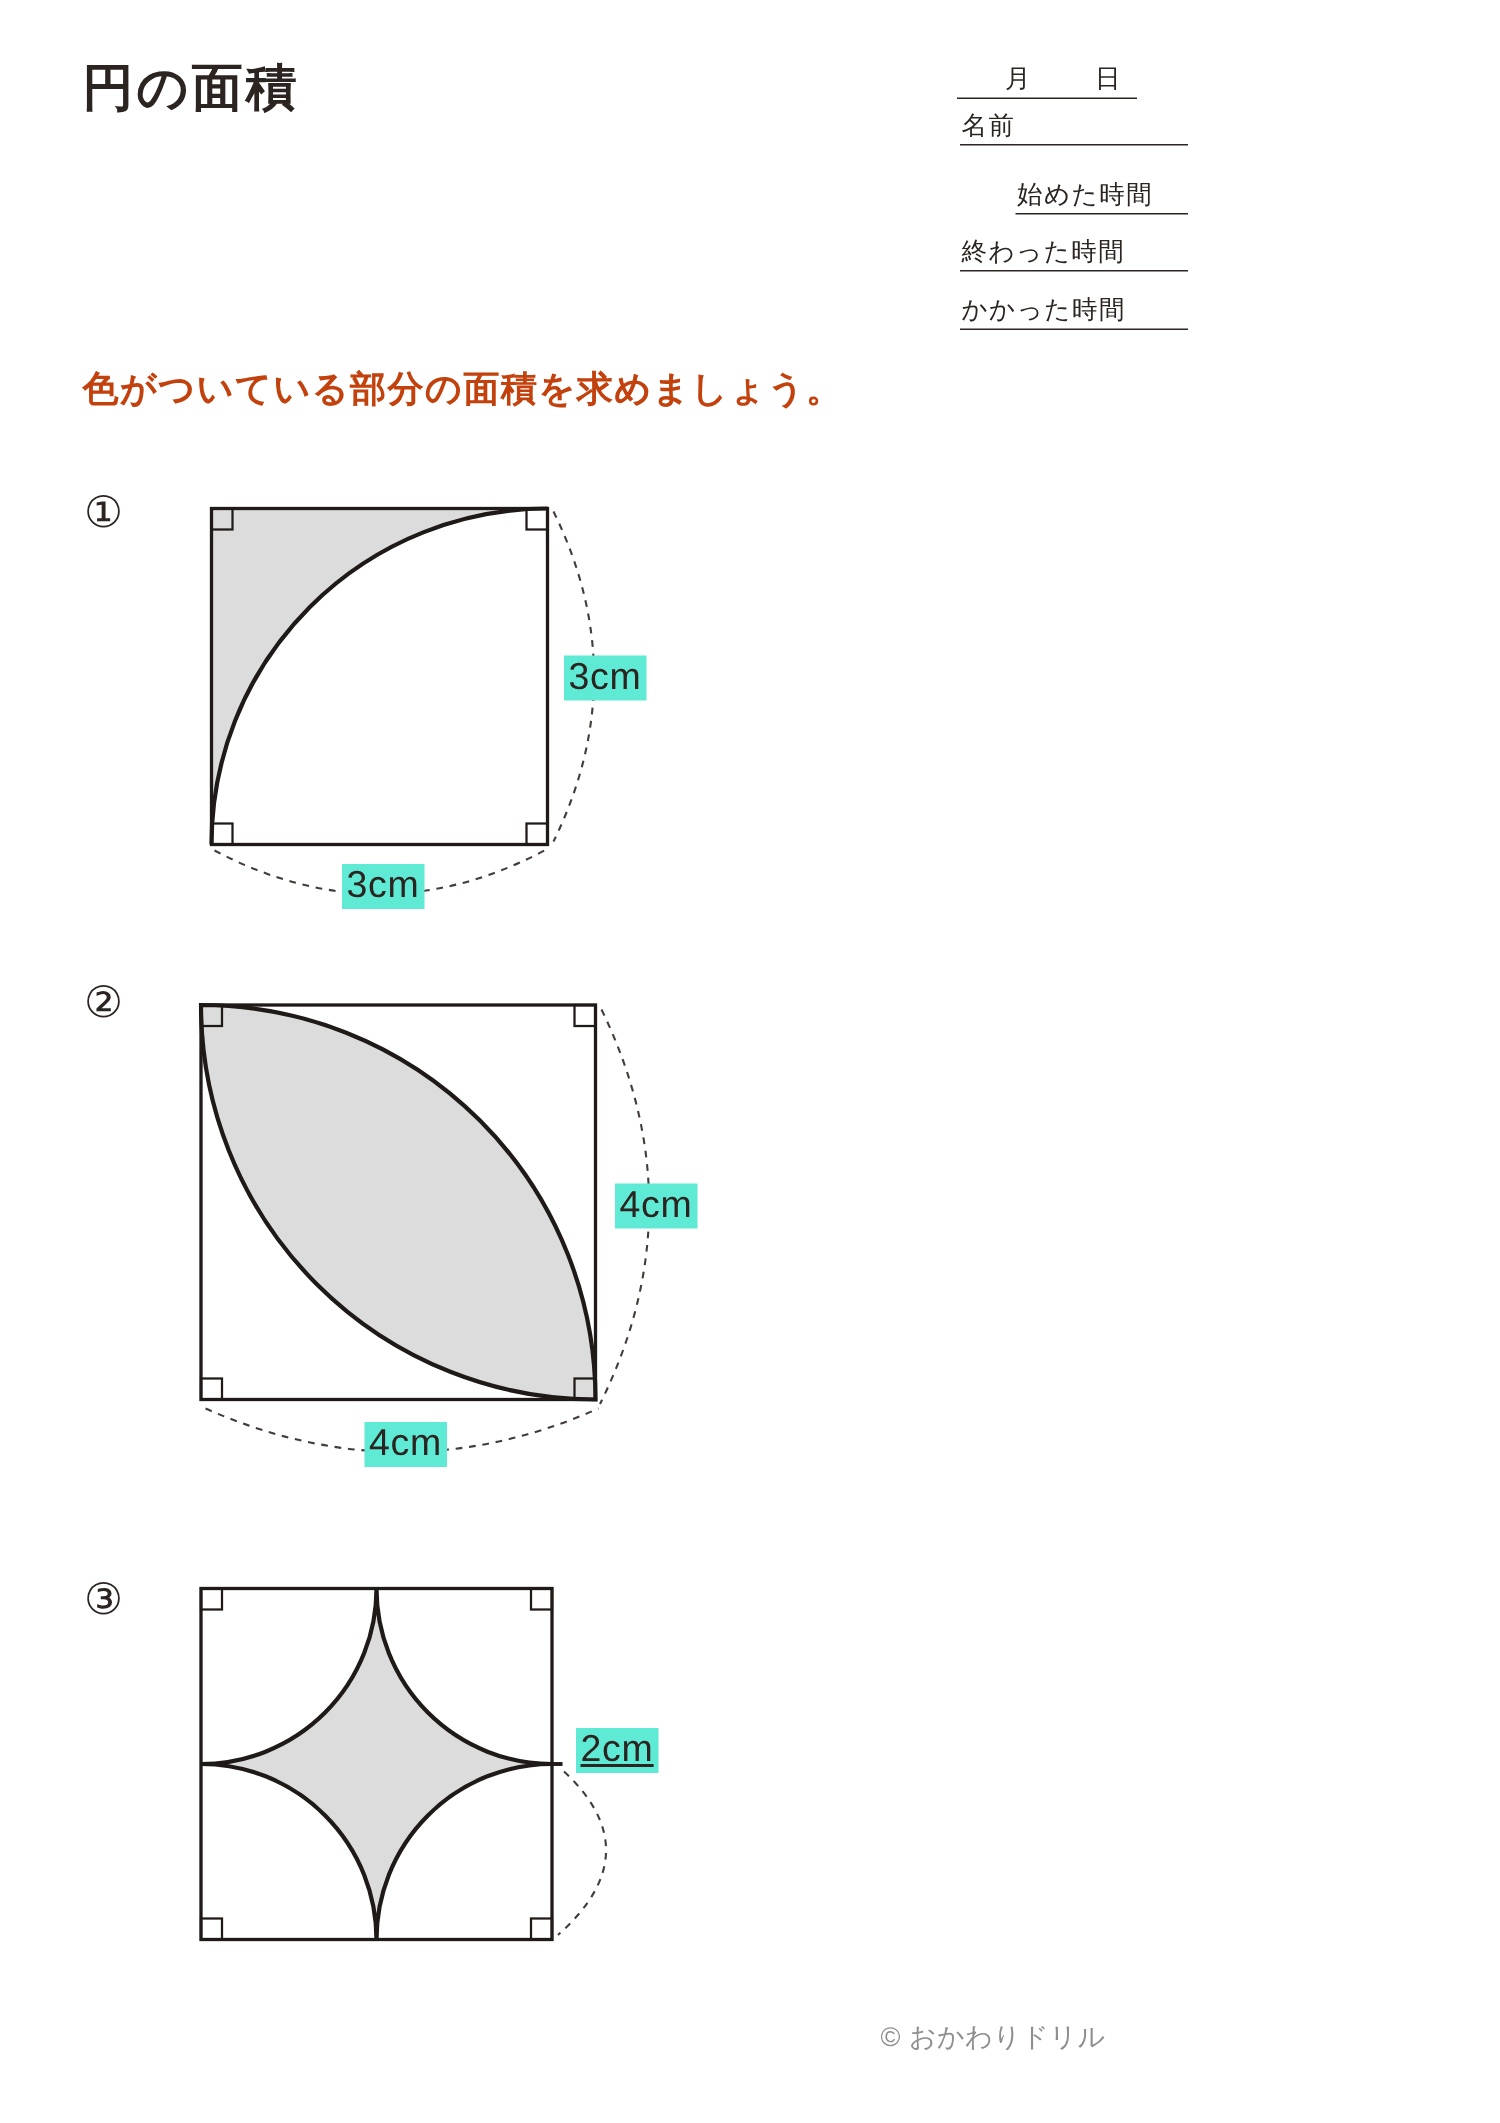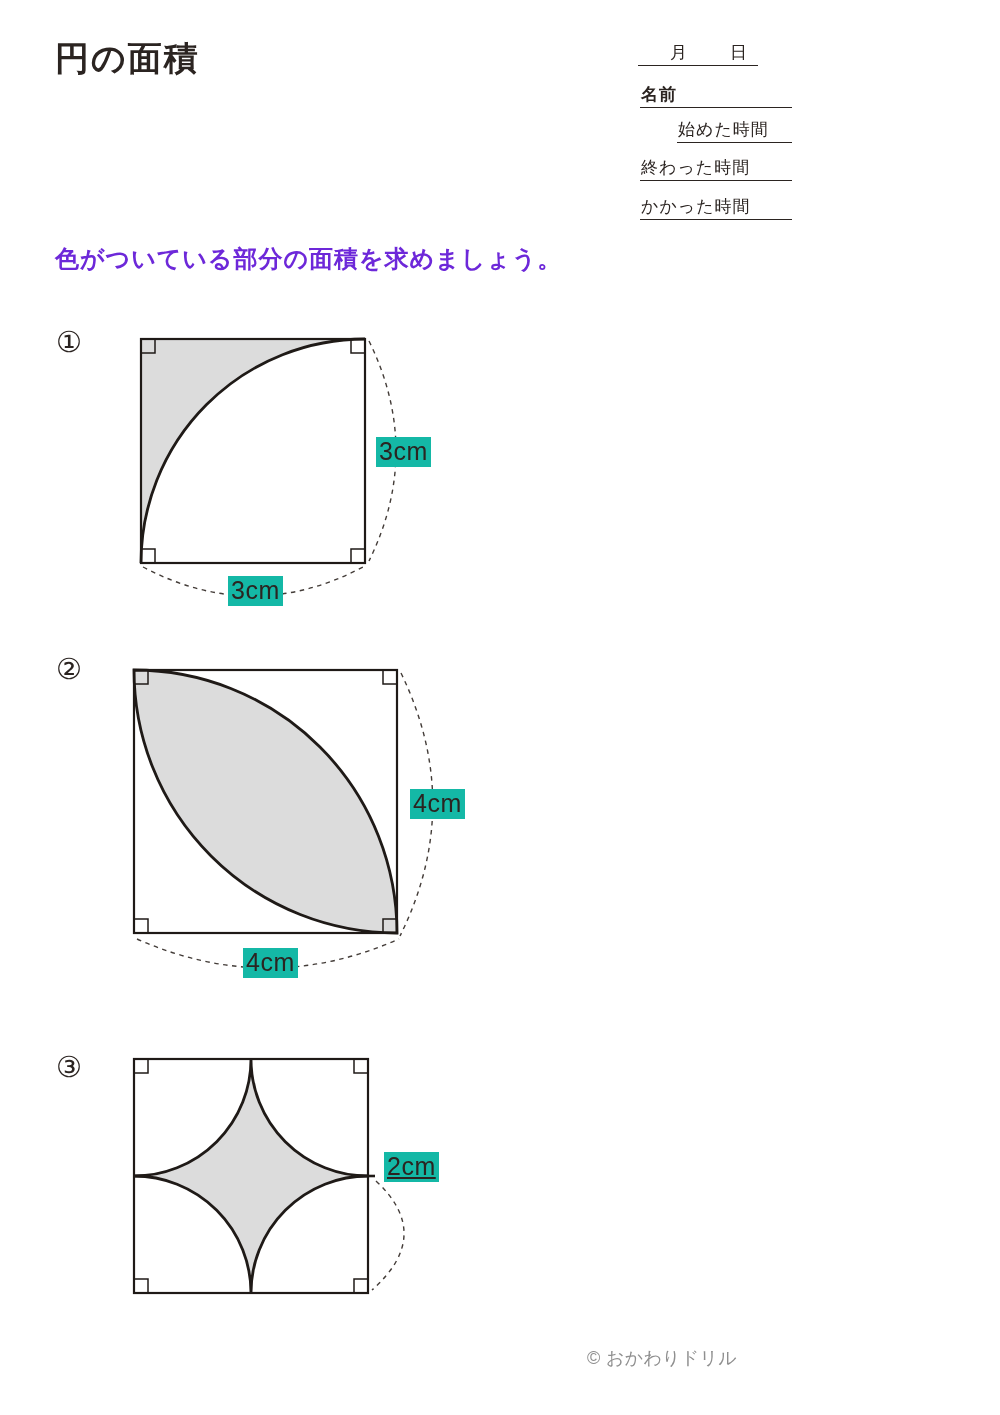--- a/index.html
+++ b/index.html
@@ -6,31 +6,31 @@
   body { background:#ffffff; font-family:"Liberation Sans","DejaVu Sans",sans-serif; }
   .page {
     position:relative; width:792px; height:1415px; background:#ffffff;
     color:#2b2421; overflow:hidden;
   }
   .abs { position:absolute; }
   .page-title {
     left:55px; top:36px; font-size:34px; font-weight:700; letter-spacing:2px; color:#2b2421;
   }
   .instruction {
-    left:55px; top:243px; font-size:24px; font-weight:600; letter-spacing:1px; color:#6d28d9;
+    left:55px; top:243px; font-size:24px; font-weight:600; letter-spacing:1px; color:#c2410c;
   }
   .hdr-row {
     position:absolute; border-bottom:1.6px solid #2b2421; height:23px;
     font-size:17px; font-weight:500; color:#2b2421;
   }
   .hdr-row .flabel { position:absolute; left:1px; bottom:1px; letter-spacing:1px; }
   .date-row span { position:absolute; bottom:1px; font-size:17px; font-weight:500; }
   .prob-num { font-size:29px; font-weight:500; color:#2b2421; line-height:1; }
   .dim-label {
-    position:absolute; background:#14b8a6; padding:1px 3px; font-size:25px;
+    position:absolute; background:#5eead4; padding:1px 3px; font-size:25px;
     font-weight:500; color:#2b2421; line-height:1.1; z-index:5; letter-spacing:0.5px;
   }
   svg { position:absolute; overflow:visible; }
   .footer-left {
     left:55px; top:1346px; font-size:14.5px; color:#8f8f8f; letter-spacing:0.3px;
   }
   .footer-left .url { margin-left:18px; }
   .footer-right {
     right:55px; top:1346px; font-size:18px; color:#8f8f8f; letter-spacing:0.3px;
   }
@@ -40,21 +40,21 @@
 
 <div class="page">
 
   <div class="abs page-title">円の面積</div>
 
   <div>
     <div class="hdr-row date-row" style="left:638px; top:43px; width:120px;">
       <span style="left:32px;">月</span>
       <span style="left:92px;">日</span>
     </div>
-    <div class="hdr-row" style="left:640px; top:85px; width:258px;font-weight:bold;">
+    <div class="hdr-row" style="left:640px; top:74px; width:258px;">
       <span class="flabel">名前</span>
     </div>
     <div class="hdr-row" style="left:640px; top:120px; width:258px;margin-left:37px;">
       <span class="flabel">始めた時間</span>
     </div>
     <div class="hdr-row" style="left:640px; top:158px; width:258px;text-decoration:underline;">
       <span class="flabel">終わった時間</span>
     </div>
     <div class="hdr-row" style="left:640px; top:197px; width:258px;">
       <span class="flabel">かかった時間</span>

